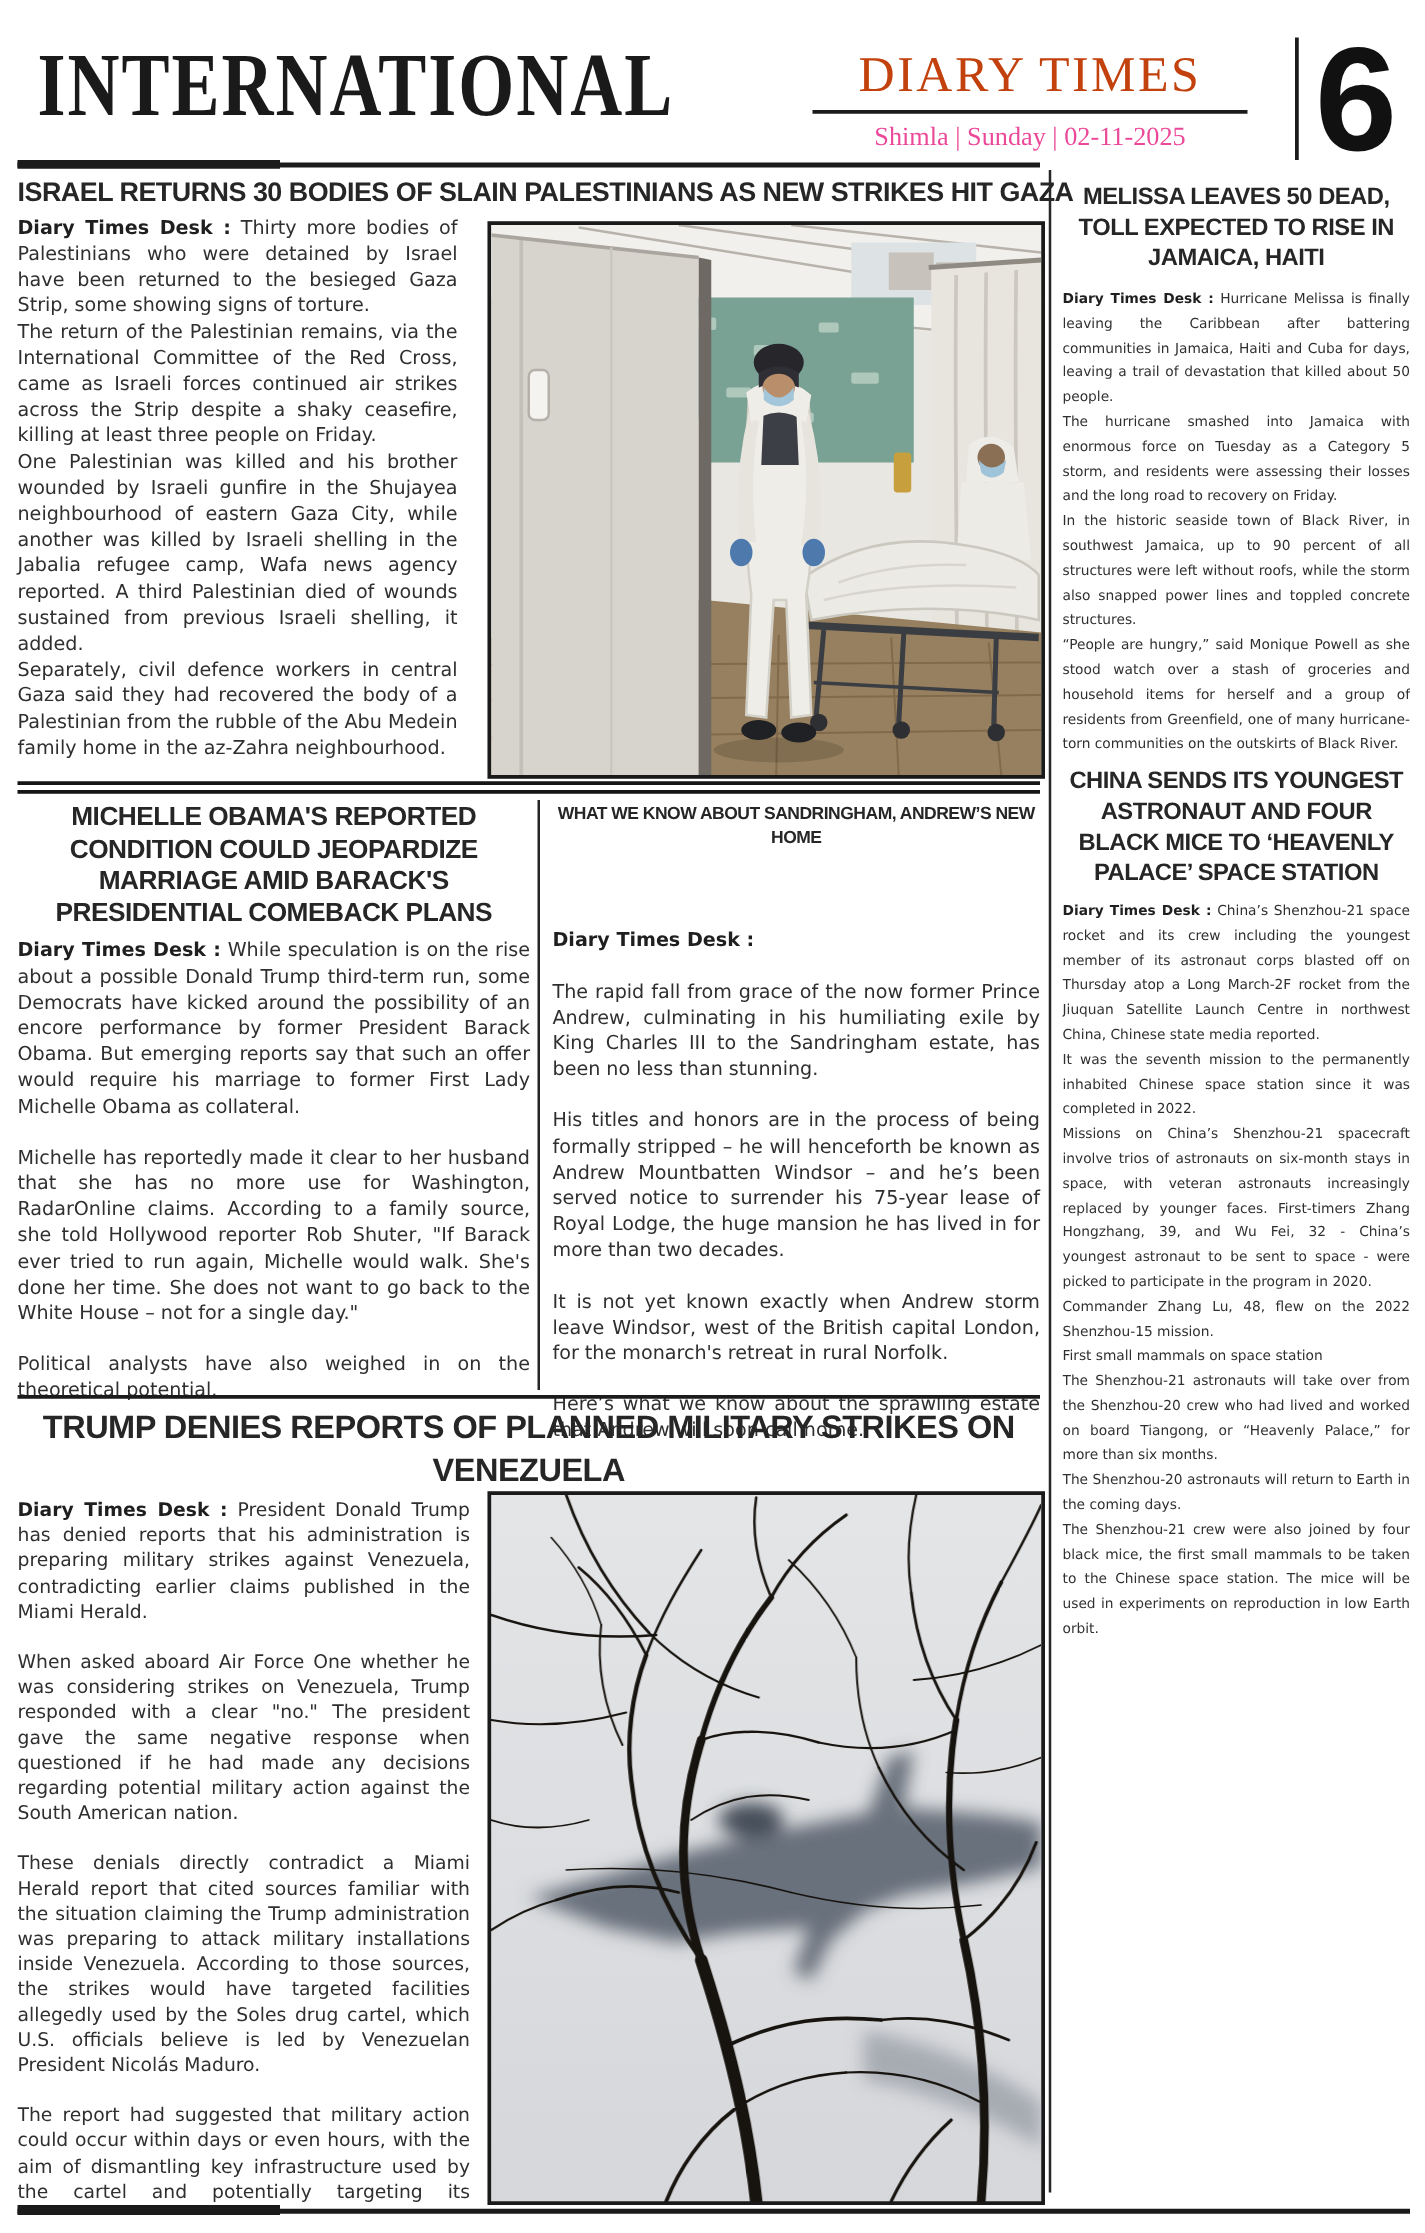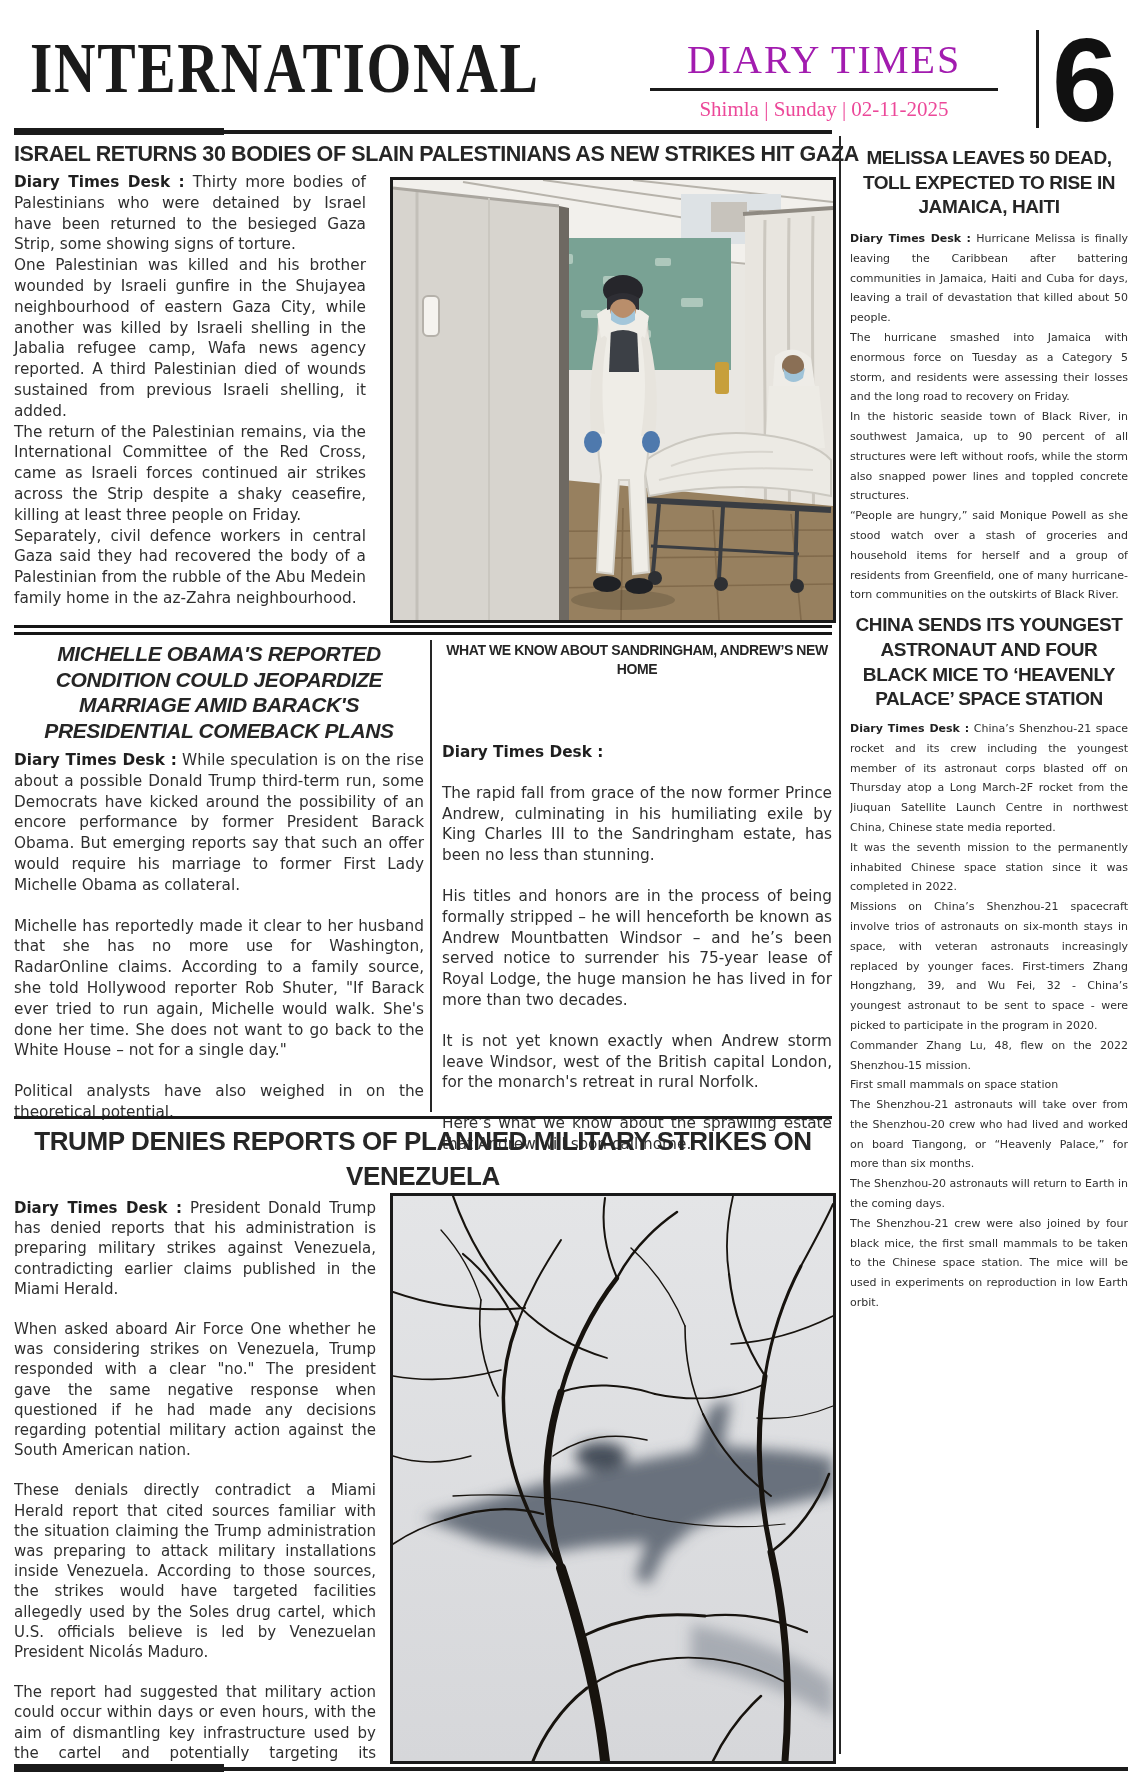--- a/index.html
+++ b/index.html
@@ -2,21 +2,21 @@
 <html><head>
 <meta charset="utf-8">
 <style>
   html,body{margin:0;padding:0;background:#ffffff;}
   .page{position:relative;width:1140px;height:1786px;background:#ffffff;overflow:hidden;
         font-family:"DejaVu Sans",sans-serif;color:#2e2e2e;}
   .abs{position:absolute;}
   
   .intl{font-family:"Liberation Serif",serif;font-size:72px;font-weight:600;color:#1a1a1a;
         letter-spacing:2px;white-space:nowrap;transform:scaleX(.80);transform-origin:left top;line-height:1;}
-  .masthead{font-family:"Liberation Serif",serif;font-size:40px;color:#a21caf;text-align:center;
+  .masthead{font-family:"Liberation Serif",serif;font-size:40px;color:#c2410c;text-align:center;
         letter-spacing:2px;line-height:1;white-space:nowrap;}
   .dateline{font-family:"Liberation Serif",serif;font-size:21px;color:#ec4899;text-align:center;white-space:nowrap;}
   .pgnum{font-family:"Liberation Sans",sans-serif;font-weight:800;font-size:118px;line-height:.85;color:#111;}
   
   .hrule{background:#1b1b1b;}
   .dblrule{height:4px;border-top:3px solid #151515;border-bottom:3px solid #151515;}
   .vline{width:2px;background:#262626;}
   
   .headline{font-family:"Liberation Sans",sans-serif;font-weight:700;color:#262626;text-align:center;
             letter-spacing:-0.4px;line-height:1.22;}
@@ -55,22 +55,22 @@
 
   <div class="abs hrule" style="left:14px;top:130px;width:818px;height:4px;"></div>
   <div class="abs hrule" style="left:14px;top:128px;width:210px;height:7px;"></div>
 
   <div class="abs vline" style="left:839px;top:136px;height:1618px;"></div>
 
   <div class="abs headline h-gaza" style="left:14px;top:141px;width:818px;">ISRAEL RETURNS 30 BODIES OF SLAIN PALESTINIANS AS NEW STRIKES HIT GAZA</div>
 
   <div class="abs bodytext" style="left:14px;top:172px;width:352px;">
     <p><span class="lead">Diary Times Desk :</span> <span>Thirty more bodies of Palestinians who were detained by Israel have been returned to the besieged Gaza Strip, some showing signs of torture.</span></p>
+    <p>The return of the Palestinian remains, via the International Committee of the Red Cross, came as Israeli forces continued air strikes across the Strip despite a shaky ceasefire, killing at least three people on Friday.</p>
     <p>One Palestinian was killed and his brother wounded by Israeli gunfire in the Shujayea neighbourhood of eastern Gaza City, while another was killed by Israeli shelling in the Jabalia refugee camp, Wafa news agency reported. A third Palestinian died of wounds sustained from previous Israeli shelling, it added.</p>
-    <p>The return of the Palestinian remains, via the International Committee of the Red Cross, came as Israeli forces continued air strikes across the Strip despite a shaky ceasefire, killing at least three people on Friday.</p>
     <p>Separately, civil defence workers in central Gaza said they had recovered the body of a Palestinian from the rubble of the Abu Medein family home in the az-Zahra neighbourhood.</p>
   </div>
 
   <div class="abs photo" style="left:390px;top:177px;width:440px;height:440px;">
     <svg width="440" height="440" viewBox="0 0 440 440" xmlns="http://www.w3.org/2000/svg">
       <rect width="440" height="440" fill="#e9e7e2"></rect>
 
       <polygon points="0,0 440,0 440,92 0,58" fill="#f2f0ec"></polygon>
       <g stroke="#b7b3ab" stroke-width="2" fill="none">
         <line x1="70" y1="2" x2="440" y2="62"></line>
@@ -160,21 +160,21 @@
       <polygon points="166,26 176,28 176,440 166,440" fill="#6e6962"></polygon>
       <line x1="24" y1="12" x2="24" y2="440" stroke="#c3c0b9" stroke-width="3"></line>
       <line x1="0" y1="8" x2="166" y2="26" stroke="#aaa69f" stroke-width="3"></line>
       <rect x="30" y="116" width="16" height="40" rx="5" fill="#f5f3ef" stroke="#b5b1aa" stroke-width="2"></rect>
       <line x1="96" y1="18" x2="96" y2="440" stroke="#cac7c0" stroke-width="2"></line>
     </svg>
   </div>
 
   <div class="abs dblrule" style="left:14px;top:625px;width:818px;"></div>
 
-  <div class="abs headline h-mid" style="left:14px;top:641px;width:410px;font-style:italic;">MICHELLE OBAMA'S REPORTED CONDITION COULD JEOPARDIZE MARRIAGE AMID BARACK'S PRESIDENTIAL COMEBACK PLANS</div>
+  <div class="abs headline h-mid" style="left:14px;top:641px;width:410px;">MICHELLE OBAMA'S REPORTED CONDITION COULD JEOPARDIZE MARRIAGE AMID BARACK'S PRESIDENTIAL COMEBACK PLANS</div>
   <div class="abs bodytext gapped" style="left:14px;top:750px;width:410px;">
     <p><span class="lead">Diary Times Desk :</span> <span>While speculation is on the rise about a possible Donald Trump third-term run, some Democrats have kicked around the possibility of an encore performance by former President Barack Obama. But emerging reports say that such an offer would require his marriage to former First Lady Michelle Obama as collateral.</span></p>
     <p>Michelle has reportedly made it clear to her husband that she has no more use for Washington, RadarOnline claims. According to a family source, she told Hollywood reporter Rob Shuter, "If Barack ever tried to run again, Michelle would walk. She's done her time. She does not want to go back to the White House – not for a single day."</p>
     <p>Political analysts have also weighed in on the theoretical potential.</p>
   </div>
 
   <div class="abs vline" style="left:430px;top:640px;height:472px;"></div>
 
   <div class="abs headline h-sand" style="left:442px;top:641px;width:390px;">WHAT WE KNOW ABOUT SANDRINGHAM, ANDREW’S NEW HOME</div>
   <div class="abs bodytext gapped" style="left:442px;top:742px;width:390px;">

